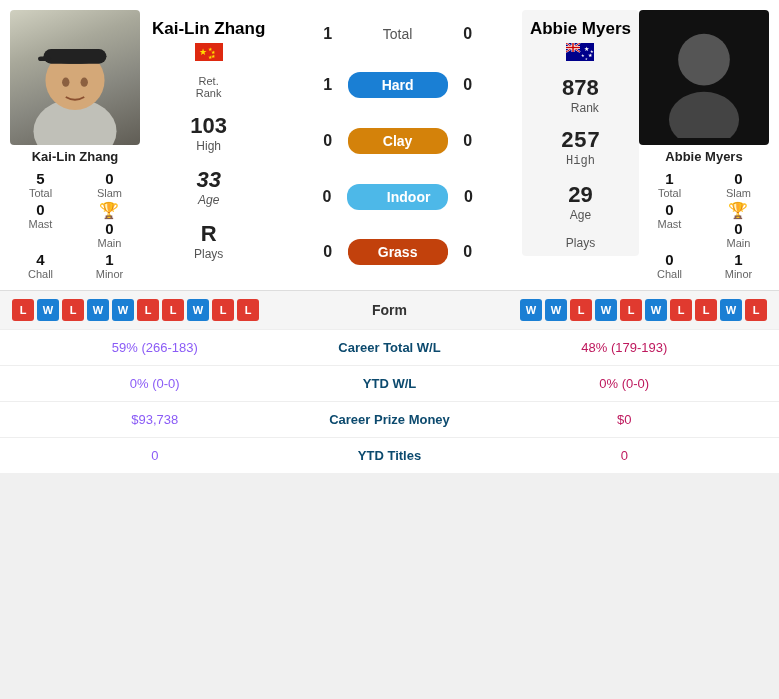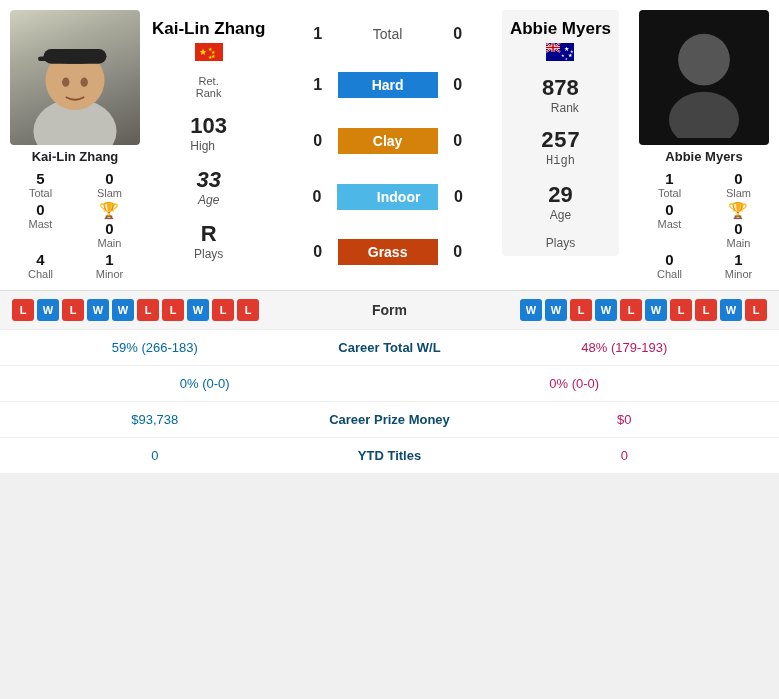--- a/index.html
+++ b/index.html
@@ -36,21 +36,21 @@
       gap: 8px;
     }
     .comp-score {
       font-size: 16px;
       font-weight: bold;
       color: #222;
       width: 24px;
       text-align: center;
     }
     .comp-label-btn {
-      border-radius: 0;
+      border-radius: 12px;
       padding: 5px 18px;
       font-size: 14px;
       font-weight: bold;
       color: #fff;
       border: none;
       min-width: 100px;
       text-align: center;
     }
     .btn-blue { background: #1a7fd4; }
     .btn-orange { background: #d4820a; }
@@ -108,21 +108,21 @@
       display: flex;
       flex-direction: row;
       align-items: center;
       border-top: 1px solid #eee;
       padding: 10px 20px;
     }
     .stats-row-left {
       flex: 1;
       text-align: center;
       font-size: 13px;
-      color: #0369a1;
+      color: #8b5cf6;
     }
     .stats-row-center {
       width: 200px;
       text-align: center;
       font-size: 13px;
       font-weight: bold;
       color: #0c4a6e;
     }
     .stats-row-right {
       flex: 1;
@@ -149,21 +149,21 @@
     .left-block {
       display: flex;
       flex-direction: row;
       align-items: flex-start;
       gap: 4px;
     }
     .right-block {
       display: flex;
       flex-direction: row;
       align-items: flex-start;
-      gap: 20px;
+      gap: 0;
     }
 
     .player-img-col {
       display: flex;
       flex-direction: column;
       align-items: center;
     }
     .player-img-box {
       width: 130px;
       height: 135px;
@@ -300,21 +300,21 @@
               <text x="13" y="8" font-size="5" fill="#ffde00">★</text>
               <text x="16" y="11" font-size="5" fill="#ffde00">★</text>
               <text x="16" y="15" font-size="5" fill="#ffde00">★</text>
               <text x="13" y="16" font-size="5" fill="#ffde00">★</text>
             </svg>
           </div>
         </div>
         <div style="text-align:center;">
           <div style="font-size:11px;color:#555;white-space:pre-line;">Ret.<br>Rank</div>
         </div>
-        <div style="">
+        <div style="text-align:center;">
           <div class="mid-stat-value">103</div>
           <div class="mid-stat-label">High</div>
         </div>
         <div style="text-align:center;font-style:italic;">
           <div class="mid-stat-value">33</div>
           <div class="mid-stat-label">Age</div>
         </div>
         <div style="text-align:center;">
           <div class="mid-stat-value">R</div>
           <div class="mid-stat-label">Plays</div>
@@ -470,20 +470,21 @@
   </div>
 
   <div class="stats-rows" id="stats-rows-container">
       <div class="stats-row">
         <div class="stats-row-left">59% (266-183)</div>
         <div class="stats-row-center">Career Total W/L</div>
         <div class="stats-row-right">48% (179-193)</div>
       </div>
       <div class="stats-row">
         <div class="stats-row-left">0% (0-0)</div>
+        <div class="stats-row-center">YTD W/L</div>
         <div class="stats-row-right">0% (0-0)</div>
       </div>
       <div class="stats-row">
         <div class="stats-row-left">$93,738</div>
         <div class="stats-row-center">Career Prize Money</div>
         <div class="stats-row-right">$0</div>
       </div>
       <div class="stats-row">
         <div class="stats-row-left">0</div>
         <div class="stats-row-center">YTD Titles</div>

